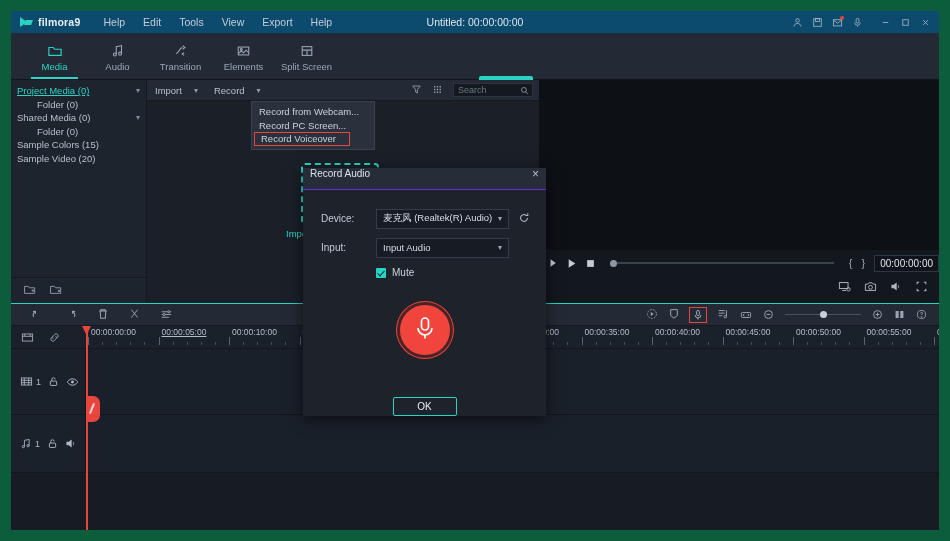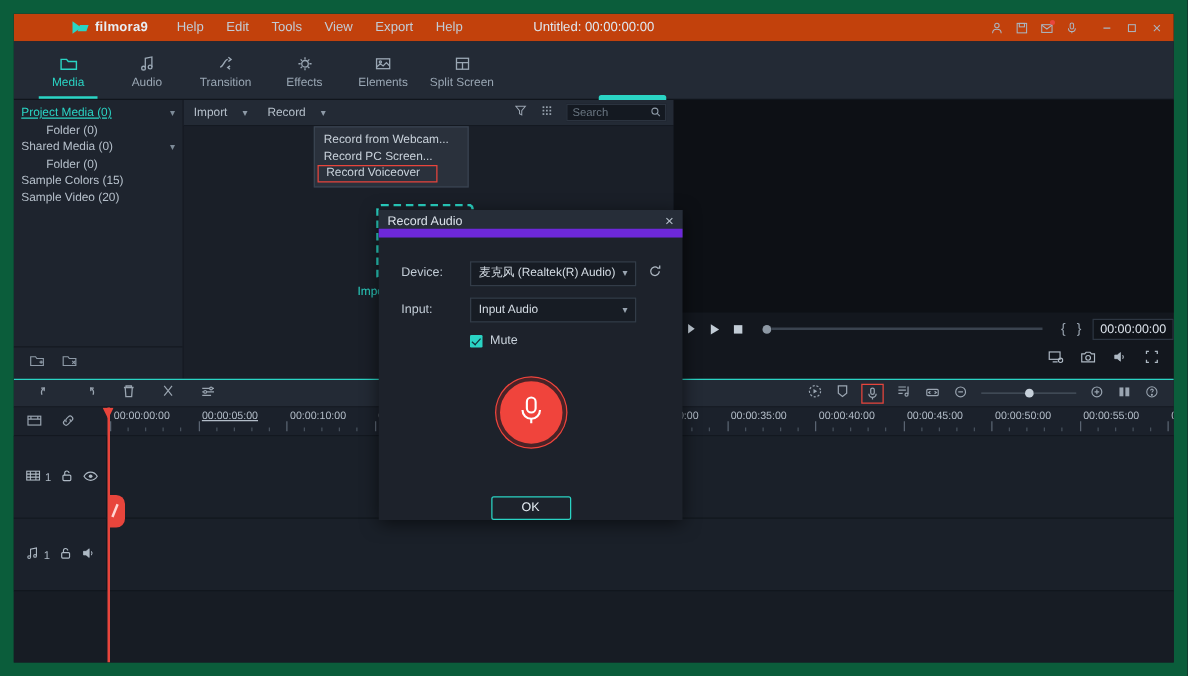--- a/index.html
+++ b/index.html
@@ -15,22 +15,22 @@
     position: absolute;
     left: 11px; top: 11px;
     width: 928px; height: 519px;
     background: #1b1f27;
     overflow: hidden;
   }
 
   
   .titlebar {
     position: absolute; left: 0; top: 0; width: 928px; height: 22px;
-    background: #c2410c;
-    display: flex; align-items: center; padding-left: 38px;
+    background: #0c4a6e;
+    display: flex; align-items: center;
   }
   .logo-wrap { display: flex; align-items: center; gap: 5px; padding-left: 9px; }
   .logo-mark {
     width: 13px; height: 12px; position: relative;
   }
   .logo-mark:before {
     content: ""; position: absolute; left: 0; top: 1px;
     border-left: 7px solid #2ad4c4; border-top: 5px solid transparent;
     border-bottom: 5px solid transparent;
   }
@@ -244,22 +244,22 @@
     content: ""; position: absolute; left: 4px; top: 7px; width: 2px; height: 11px;
     background: #ffd6d3; transform: rotate(22deg);
   }
 
   
   .dialog {
     position: absolute; left: 292px; top: 157px; width: 243px; height: 248px;
     background: #1d222b; box-shadow: 0 3px 14px rgba(0,0,0,.6); z-index: 100;
   }
   .dlg-head {
-    height: 22px; background: #262d38; display: flex; align-items: flex-end;
-    padding: 0 7px; border-bottom: 7px solid #6d28d9;
+    height: 22px; background: #262d38; display: flex; align-items: flex-start;
+    padding: 0 7px; border-bottom: 1px solid #6d28d9;
   }
   .dlg-title { color: #dbe2ea; font-size: 10px; }
   .dlg-close { margin-left: auto; color: #b4bec9; font-size: 12px; cursor: pointer; line-height: 1; }
   .dlg-body { padding: 14px 0 0 0; position: relative; height: 226px; }
   .frm-row { display: flex; align-items: center; height: 29px; padding-left: 18px; }
   .frm-label { width: 55px; color: #c2ccd6; font-size: 10px; }
   .select {
     width: 133px; height: 20px; background: #171c24; border: 1px solid #333c48;
     display: flex; align-items: center; padding: 0 6px; color: #d5dde5; font-size: 9.5px;
     position: relative;
@@ -378,29 +378,20 @@
       </div>
       <div class="tab">
         <span class="ticon">
           <svg width="15" height="14" viewBox="0 0 16 16" fill="none" stroke="currentColor" stroke-width="1.3">
             <path d="M3 11c3 0 4-7 7-7"></path>
               <path d="M10.5 2l2.5 2-2.5 2"></path>
               <path d="M12 13l-2-1.5 2-1.5"></path>
             </svg>
         </span>
         <span>Transition</span>
-      </div>
-      <div class="tab">
-        <span class="ticon">
-          <svg width="14" height="14" viewBox="0 0 16 16" fill="none" stroke="currentColor" stroke-width="1.2">
-            <circle cx="8" cy="8" r="3"></circle>
-              <path d="M8 2v2M8 12v2M2 8h2M12 8h2M4 4l1.4 1.4M10.6 10.6L12 12M12 4l-1.4 1.4M5.4 10.6L4 12"></path>
-            </svg>
-        </span>
-        <span>Effects</span>
       </div>
       <div class="tab">
         <span class="ticon">
           <svg width="15" height="14" viewBox="0 0 16 16" fill="none" stroke="currentColor" stroke-width="1.2">
             <rect x="2" y="3.5" width="12" height="9"></rect>
               <path d="M2 11l3.5-3 2.5 2 3-3 3 3"></path>
               <circle cx="5.5" cy="6.3" r="1"></circle>
             </svg>
         </span>
         <span>Elements</span>

